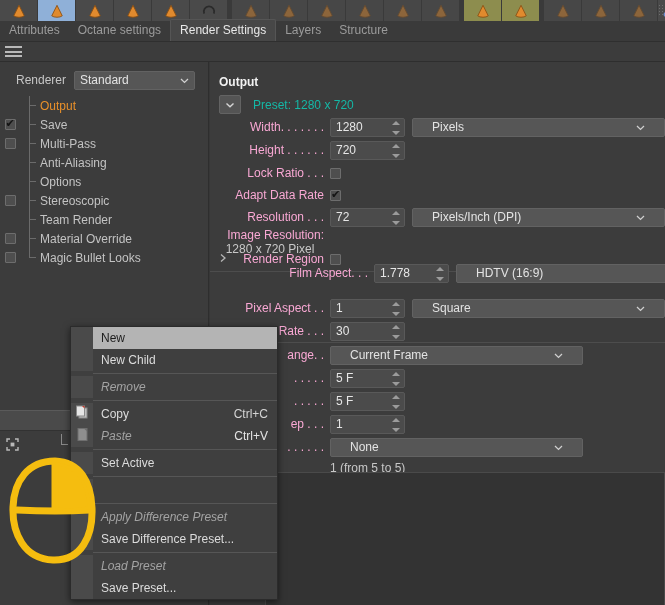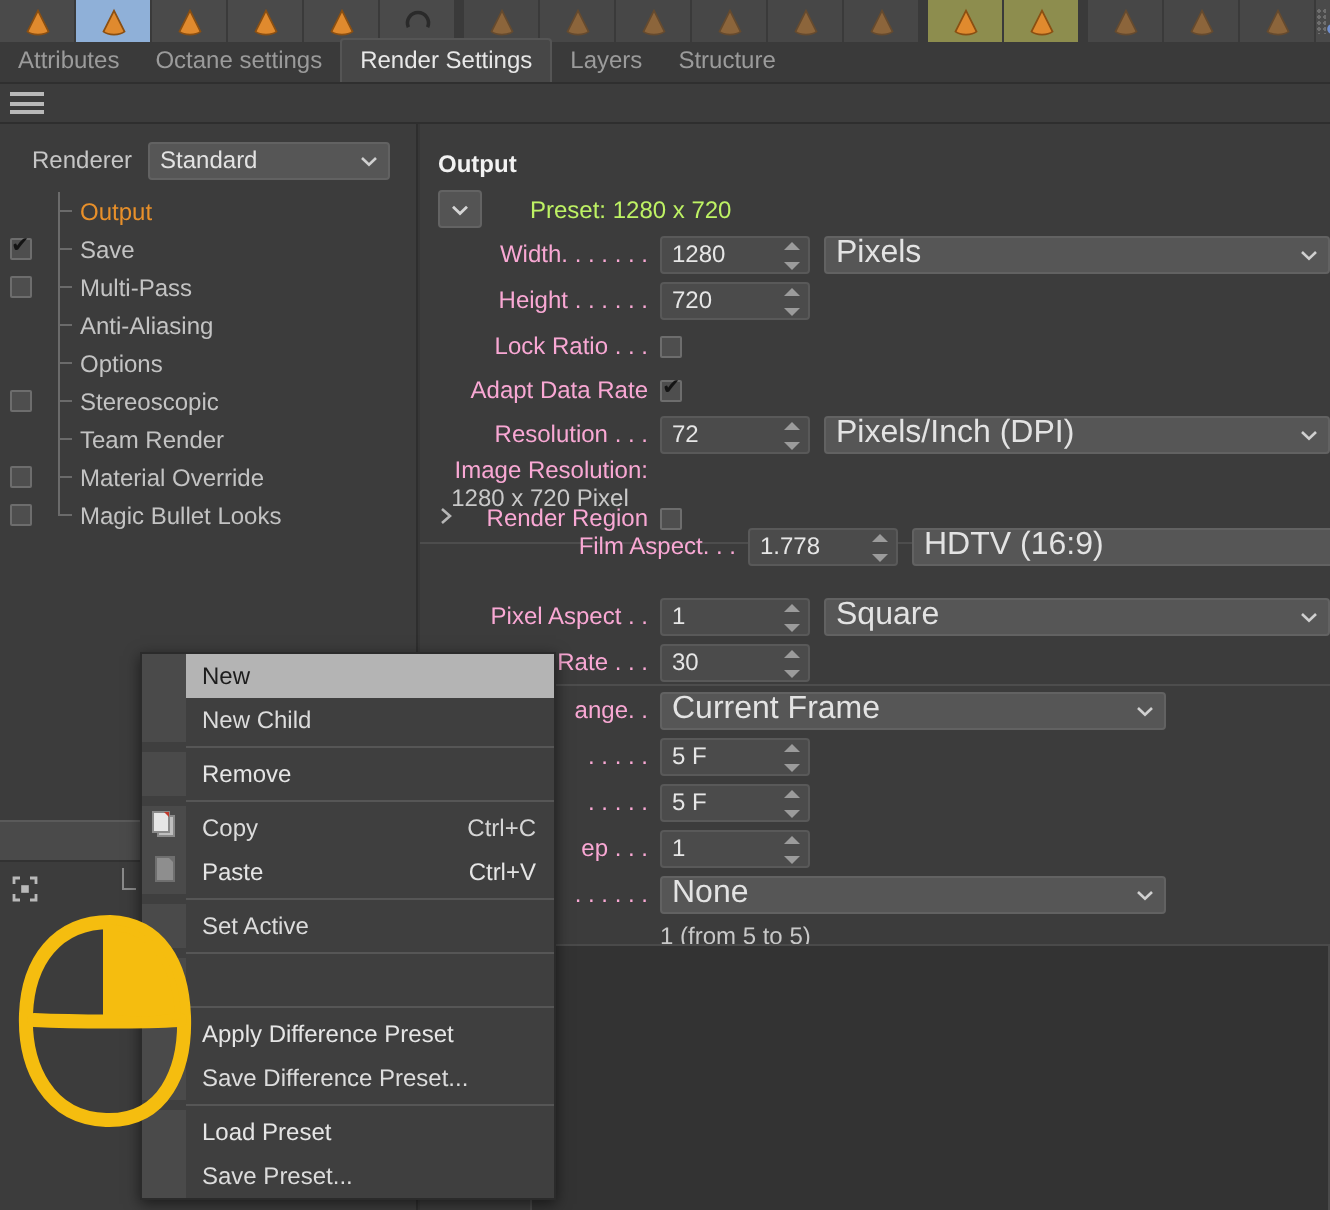--- a/index.html
+++ b/index.html
@@ -124,21 +124,21 @@
     background: #3c3c3c;
   }
   .grouptitle {
     position: absolute; left: 9px; top: 13px; font-size: 12px; font-weight: bold; color: #f2f2f2;
   }
   .preset-row { position: absolute; left: 9px; top: 33px; display: flex; align-items: center; }
   .arrow-btn {
     width: 22px; height: 19px; background: #545454; border: 1px solid #636363;
     border-radius: 2px; display: flex; align-items: center; justify-content: center;
   }
-  .preset-text { margin-left: 24px; font-size: 12px; color: #bef264; text-align: right; }
+  .preset-text { margin-left: 12px; font-size: 12px; color: #14b8a6; text-align: right; }
 
   .frow { position: absolute; left: 0; height: 22px; display: flex; align-items: center; }
   .flabel {
     width: 120px; text-align: right; padding-right: 6px;
     font-size: 12px; color: #f9a8d4; white-space: nowrap;
   }
   .spin {
     width: 75px; height: 19px; background: #4b4b4b; border: 1px solid #595959;
     border-radius: 2px; display: flex; align-items: center; padding-left: 5px;
     font-size: 12px; color: #e6e6e6; position: relative;
@@ -149,21 +149,21 @@
   }
   .spin .sp-arrows i {
     display:block; width: 0; height: 0; border-left: 4px solid transparent;
     border-right: 4px solid transparent;
   }
   .spin .sp-arrows i.up { border-bottom: 4px solid #9b9b9b; }
   .spin .sp-arrows i.dn { border-top: 4px solid #9b9b9b; }
   .unitcombo {
     margin-left: 7px; width: 180px; height: 19px;
     background: #565656; border: 1px solid #626262; border-radius: 2px;
-    display: flex; align-items: center; padding: 0 5px; font-size: 16px; color: #e3e3e3;
+    display: flex; align-items: center; padding: 0 19px; font-size: 12px; color: #e3e3e3;
   }
   .unitcombo.wide { width: 253px; }
   .unitcombo .cv { flex: 1; }
   .infotext { font-size: 12px; color: #c8c8c8; }
   .hr {
     position: absolute; left: 0; width: 455px; height: 1px; background: #4d4d4d;
   }
   .expander {
     width: 12px; height: 12px; position: absolute; left: 7px;
     display: flex; align-items: center; justify-content: center;
@@ -181,21 +181,21 @@
   }
   .mi { height: 22px; display: flex; align-items: center; position: relative; }
   .mi.hl { background: #b4b4b4; text-align: right; }
   .mi .gut {
     width: 22px; height: 22px; background: #4a4a4a; flex: none;
     display: flex; align-items: center; justify-content: center;
   }
   .mi.hl .gut { background: #4a4a4a; }
   .mi .milabel { margin-left: 8px; font-size: 12px; color: #dcdcdc; white-space: nowrap; }
   .mi.hl .milabel { color: #1d1d1d; }
-  .mi.disabled .milabel { color: #e5e5e5; }
+  .mi.disabled .milabel { color: #a3a3a3; font-style: italic; }
   .mi .shortcut { margin-left: auto; margin-right: 9px; font-size: 12px; color: #d5d5d5; }
   .mi.disabled .shortcut { color: #e5e5e5; }
   .msep { height: 1px; background: #565656; margin: 2px 0 2px 22px; }
   .tick { font-size: 12px; color: #d5d5d5; }
 
   
   .annot { position: absolute; left: 0px; top: 455px; width: 110px; height: 115px; z-index: 60; pointer-events: none; }
 </style>
 </head>
 <body>

